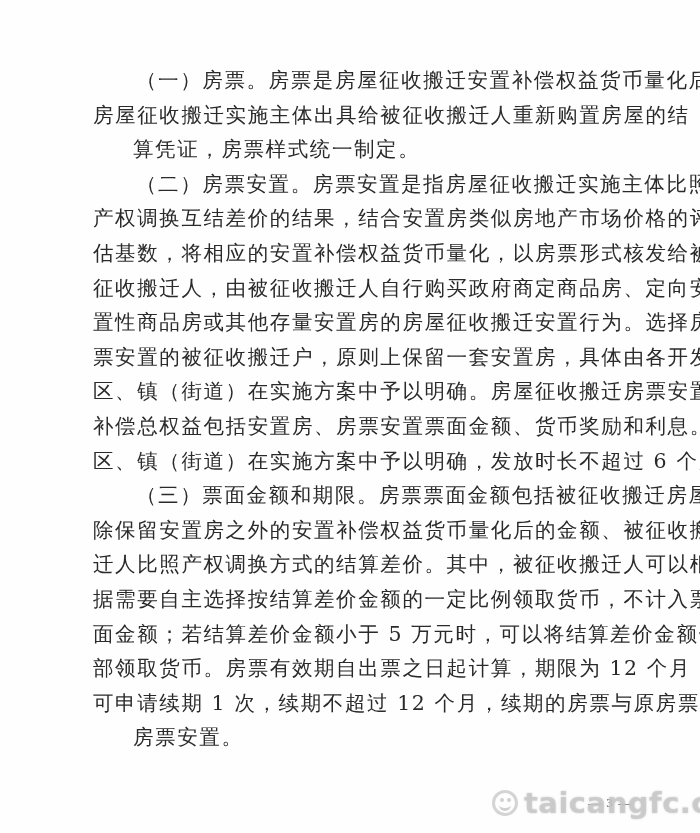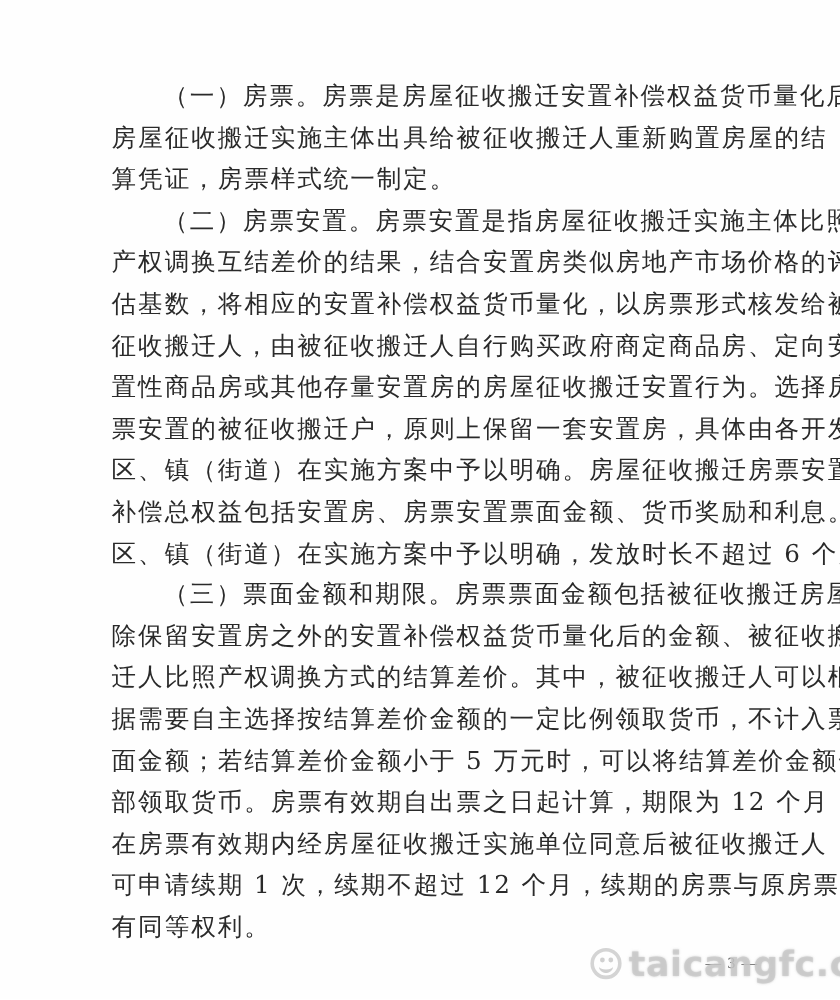--- a/index.html
+++ b/index.html
@@ -35,20 +35,21 @@
       white-space: nowrap;
       letter-spacing: 1.6px;
       text-align: justify;
       text-align-last: justify;
     }
     .line.indent {
       padding-left: 43px;
     }
     .line.last {
       text-align-last: left;
+      margin-left: 40px;
     }
     .page-number {
       position: absolute;
       left: 588px;
       top: 795px;
       font-size: 13px;
       color: #555;
       font-family: "Liberation Serif", serif;
       letter-spacing: 1px;
     }
@@ -116,23 +117,22 @@
       <span class="line">区、镇（街道）在实施方案中予以明确，发放时长不超过 6 个月。</span>
     </div>
 
     <div>
       <span class="line indent">（三）票面金额和期限。房票票面金额包括被征收搬迁房屋</span>
       <span class="line">除保留安置房之外的安置补偿权益货币量化后的金额、被征收搬</span>
       <span class="line">迁人比照产权调换方式的结算差价。其中，被征收搬迁人可以根</span>
       <span class="line">据需要自主选择按结算差价金额的一定比例领取货币，不计入票</span>
       <span class="line">面金额；若结算差价金额小于 5 万元时，可以将结算差价金额全</span>
       <span class="line">部领取货币。房票有效期自出票之日起计算，期限为 12 个月，</span>
-      <span class="line">在房票有效期内经房屋征收搬迁实施单位同意后被征收搬迁人</span>
       <span class="line">可申请续期 1 次，续期不超过 12 个月，续期的房票与原房票享</span>
-      <span class="line last">有同等权利。</span>
+      <span class="line last">房票安置。</span>
     </div>
   </div>
 
   <div class="page-number">— 3 —</div>
 
   <div class="watermark">
     <span class="watermark-icon"></span>
     <span>taicangfc.com</span>
   </div>
 </div>

